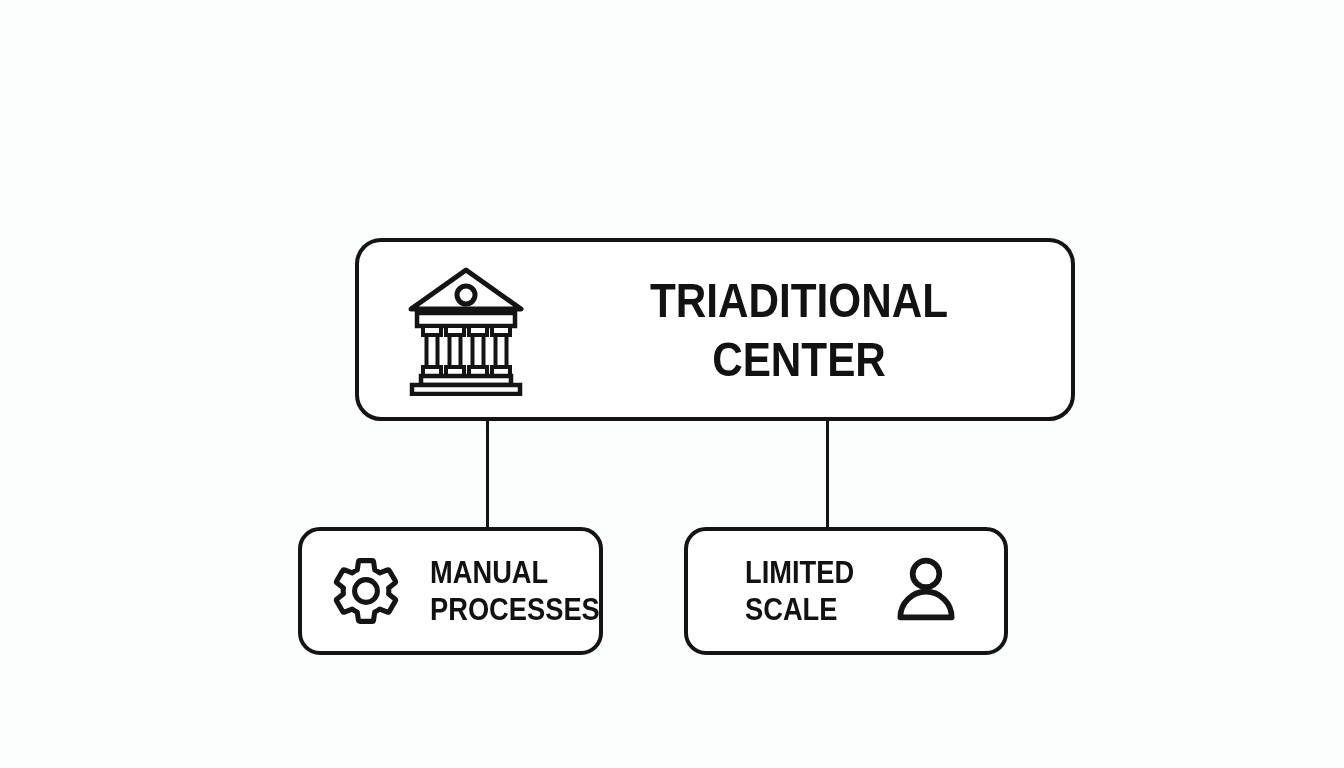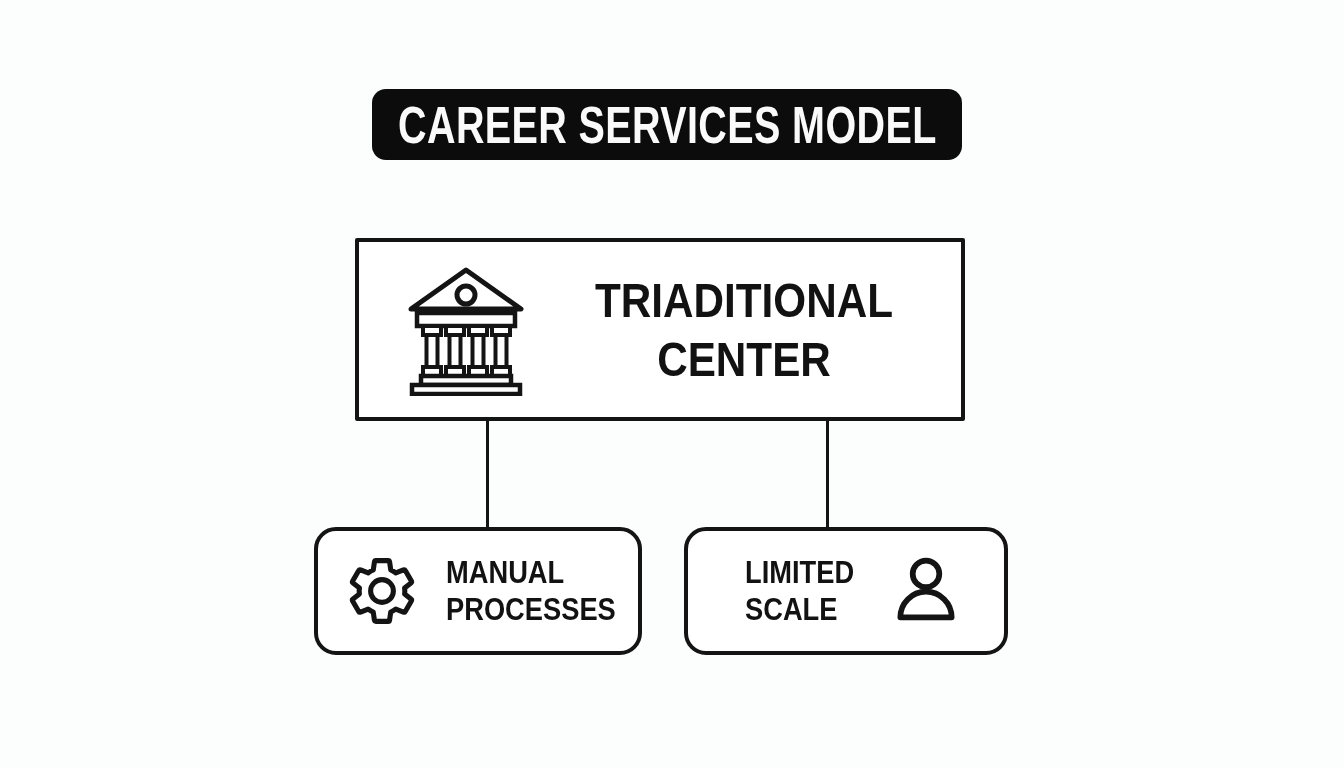--- a/index.html
+++ b/index.html
@@ -25,24 +25,24 @@
     font-weight: 700;
     font-size: 52px;
     white-space: nowrap;
     transform: scaleX(0.76);
     transform-origin: center;
     letter-spacing: 0.5px;
   }
   .root-box {
     position: absolute;
     left: 355px; top: 238px;
-    width: 610px; height: 183px;
+    width: 720px; height: 183px;
     background: #ffffff;
     border: 4px solid #141414;
-    border-radius: 2px;
+    border-radius: 26px;
     display: flex; align-items: center;
   }
   .root-icon-wrap { margin-left: 46px; width: 122px; height: 132px; flex: 0 0 auto; }
   .root-text {
     flex: 1;
     text-align: center;
     color: #121212;
     font-weight: 700;
     font-size: 48px;
     line-height: 59px;
@@ -59,21 +59,21 @@
   .connector.left  { left: 486px; }
   .connector.right { left: 826px; }
   .child-box {
     position: absolute;
     top: 527px; height: 128px;
     background: #ffffff;
     border: 4px solid #141414;
     border-radius: 22px;
     display: flex; align-items: center;
   }
-  .child-box.manual { left: 314px; width: 328px; }
+  .child-box.manual { left: 298px; width: 305px; }
   .child-box.limited { left: 684px; width: 324px; justify-content: space-between; padding-left: 23px; }
   .child-icon-wrap { width: 76px; height: 76px; flex: 0 0 auto; }
   .manual .child-icon-wrap { margin-left: 26px; }
   .limited .child-icon-wrap { margin-right: 40px; }
   .child-text {
     color: #121212;
     font-weight: 700;
     font-size: 31px;
     line-height: 37px;
     transform: scaleX(0.88);
@@ -83,23 +83,20 @@
   .manual .child-text { margin-left: 26px; }
   .limited .child-text { margin-left: 34px; }
   .child-text span { display: block; }
   svg { display: block; width: 100%; height: 100%; }
 </style>
 </head>
 <body>
 
 <div class="stage">
 
-  <div class="title-box">
-    <div class="title-text">CAREER SERVICES MODEL</div>
-  </div>
 
   <div class="root-box">
     <div class="root-icon-wrap">
       <svg viewBox="0 0 122 132" fill="none">
         <path d="M61 6 L116 45 H6 Z" fill="#ffffff" stroke="#141414" stroke-width="5" stroke-linejoin="round"></path>
         <circle cx="61" cy="31" r="9" fill="#ffffff" stroke="#141414" stroke-width="5"></circle>
         <rect x="12" y="49" width="98" height="13" fill="#ffffff" stroke="#141414" stroke-width="4.5"></rect>
         <rect x="18" y="62" width="18" height="9" fill="#ffffff" stroke="#141414" stroke-width="4"></rect>
         <rect x="21.5" y="71" width="11" height="32" fill="#ffffff" stroke="#141414" stroke-width="4"></rect>
         <rect x="18" y="103" width="18" height="9" fill="#ffffff" stroke="#141414" stroke-width="4"></rect>

